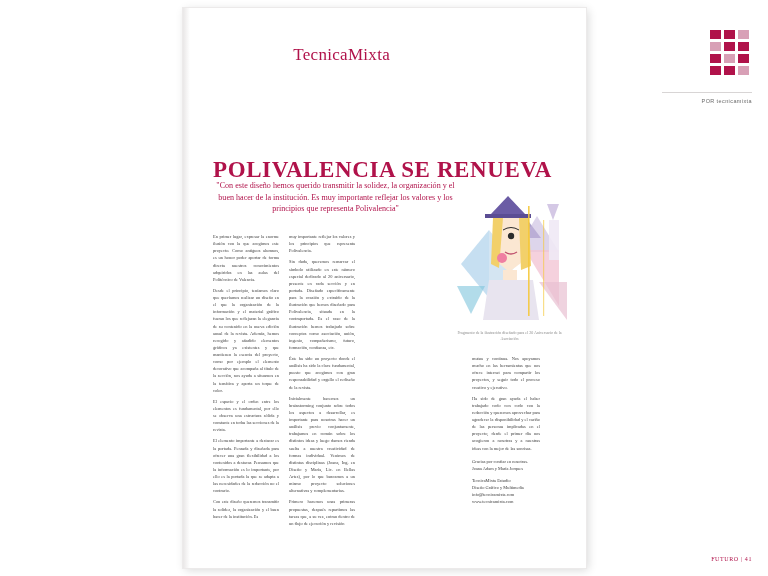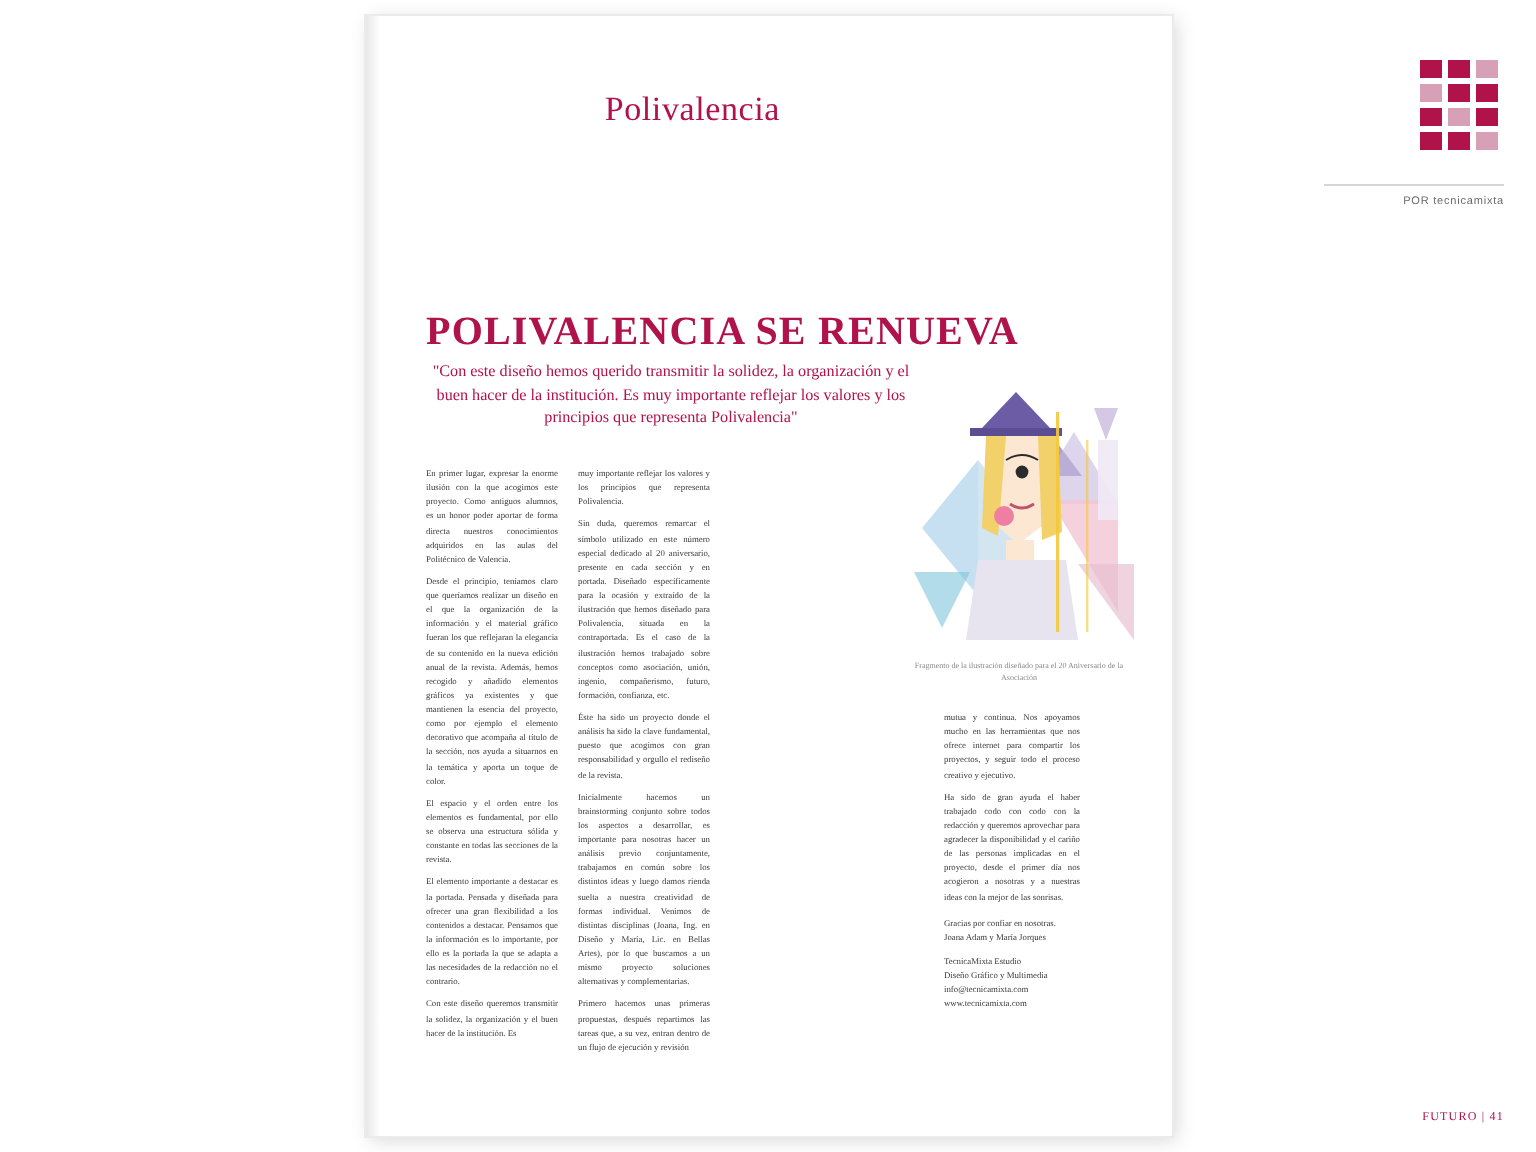--- a/index.html
+++ b/index.html
@@ -74,21 +74,21 @@
     background: #d8d5d5;
   }
 
   
   #headline {
     position: absolute;
     left: 213px;
     top: 142px;
     color: #b0124a;
     font-family: "Liberation Serif", serif;
-    font-size: 20px;
+    font-size: 23px;
     letter-spacing: 0.6px;
   }
   #pull {
     position: absolute;
     left: 213px;
     top: 180px;
     width: 245px;
     color: #b0124a;
     font-family: "Liberation Serif", serif;
     font-size: 8.1px;
@@ -165,21 +165,21 @@
     <polygon points="222,95 247,95 234,118" fill="#00b0c7" opacity="0.9"></polygon>
     <polygon points="234,118 258,118 246,140" fill="#3cc6d8" opacity="0.85"></polygon>
     <polygon points="247,95 262,95 254,110" fill="#f5a800" opacity="0.9"></polygon>
     <polygon points="222,118 240,118 231,134" fill="#0093a8" opacity="0.85"></polygon>
     <polygon points="242,104 260,104 251,122" fill="#f6c700" opacity="0.8"></polygon>
   </svg>
 
   <div id="page"></div>
   <div id="spine"></div>
 
-  <div id="masthead">Polivalencia</div>
+  <div id="masthead">TecnicaMixta</div>
 
   <svg id="flag" viewBox="0 0 42 45">
     <rect x="0" y="0" width="11" height="9" fill="#b0124a"></rect>
     <rect x="14" y="0" width="11" height="9" fill="#b0124a"></rect>
     <rect x="28" y="0" width="11" height="9" fill="#d8a0b6"></rect>
     <rect x="0" y="12" width="11" height="9" fill="#d8a0b6"></rect>
     <rect x="14" y="12" width="11" height="9" fill="#b0124a"></rect>
     <rect x="28" y="12" width="11" height="9" fill="#b0124a"></rect>
     <rect x="0" y="24" width="11" height="9" fill="#b0124a"></rect>
     <rect x="14" y="24" width="11" height="9" fill="#d8a0b6"></rect>

